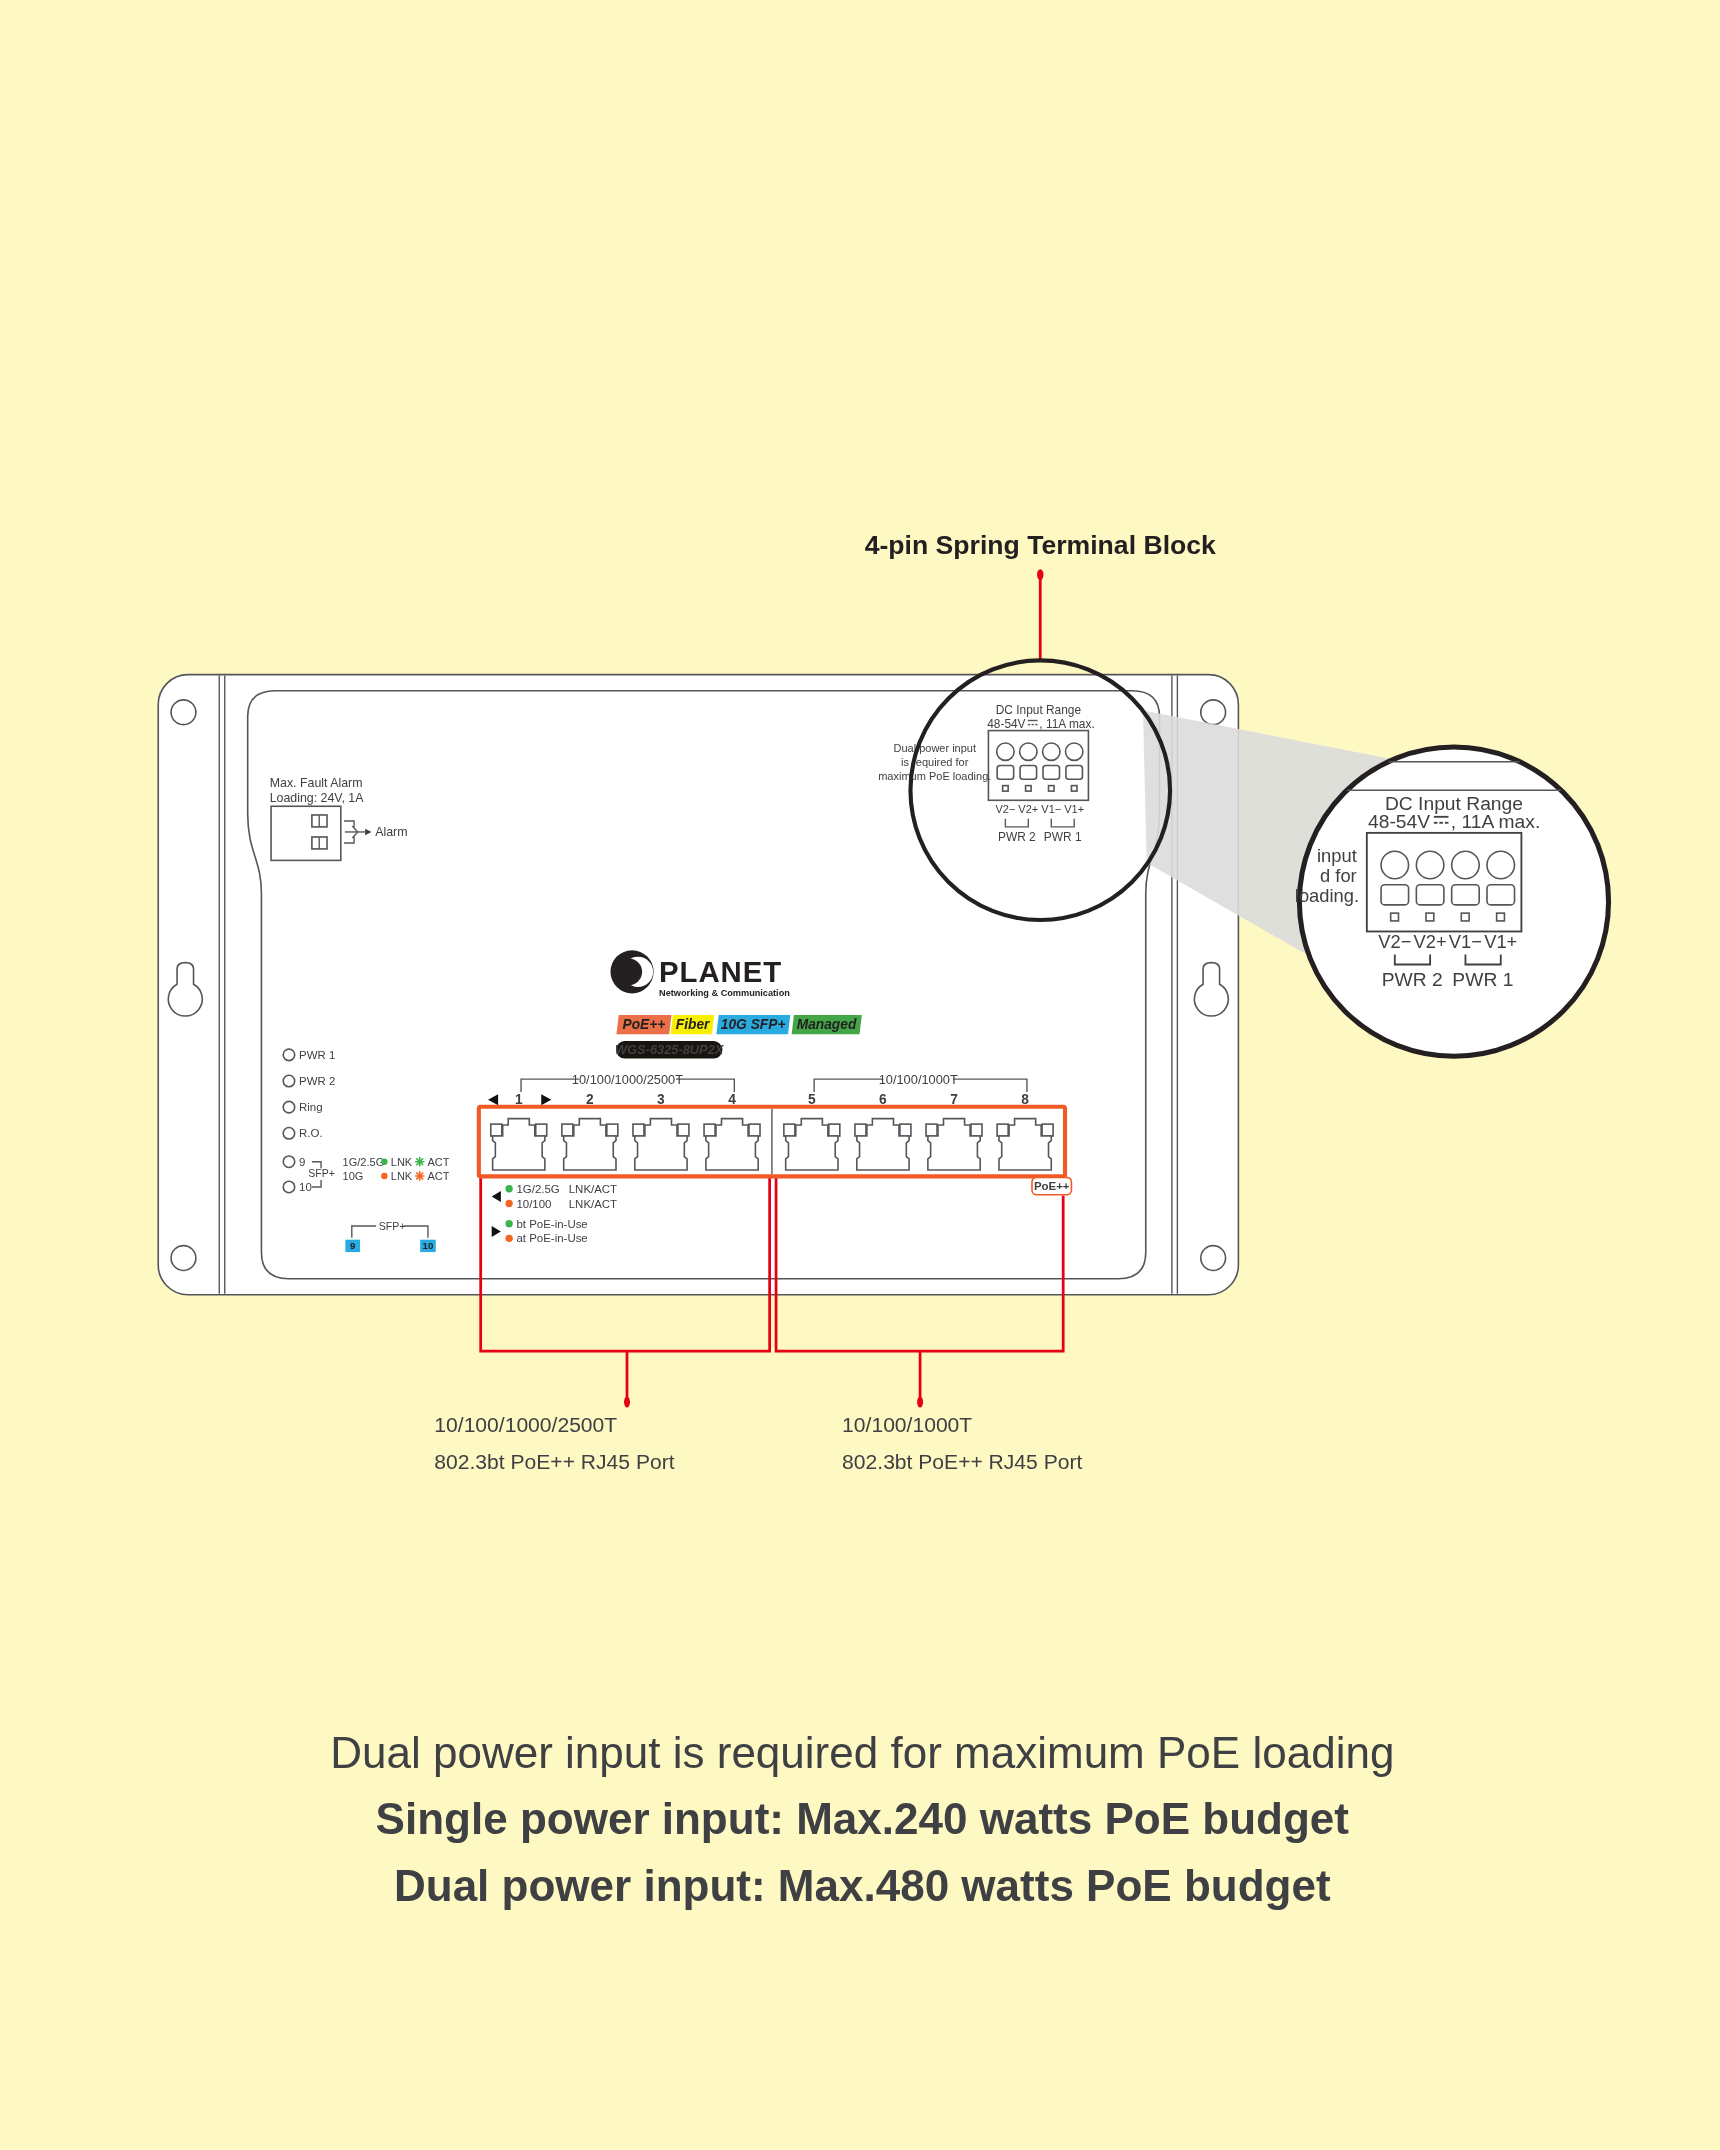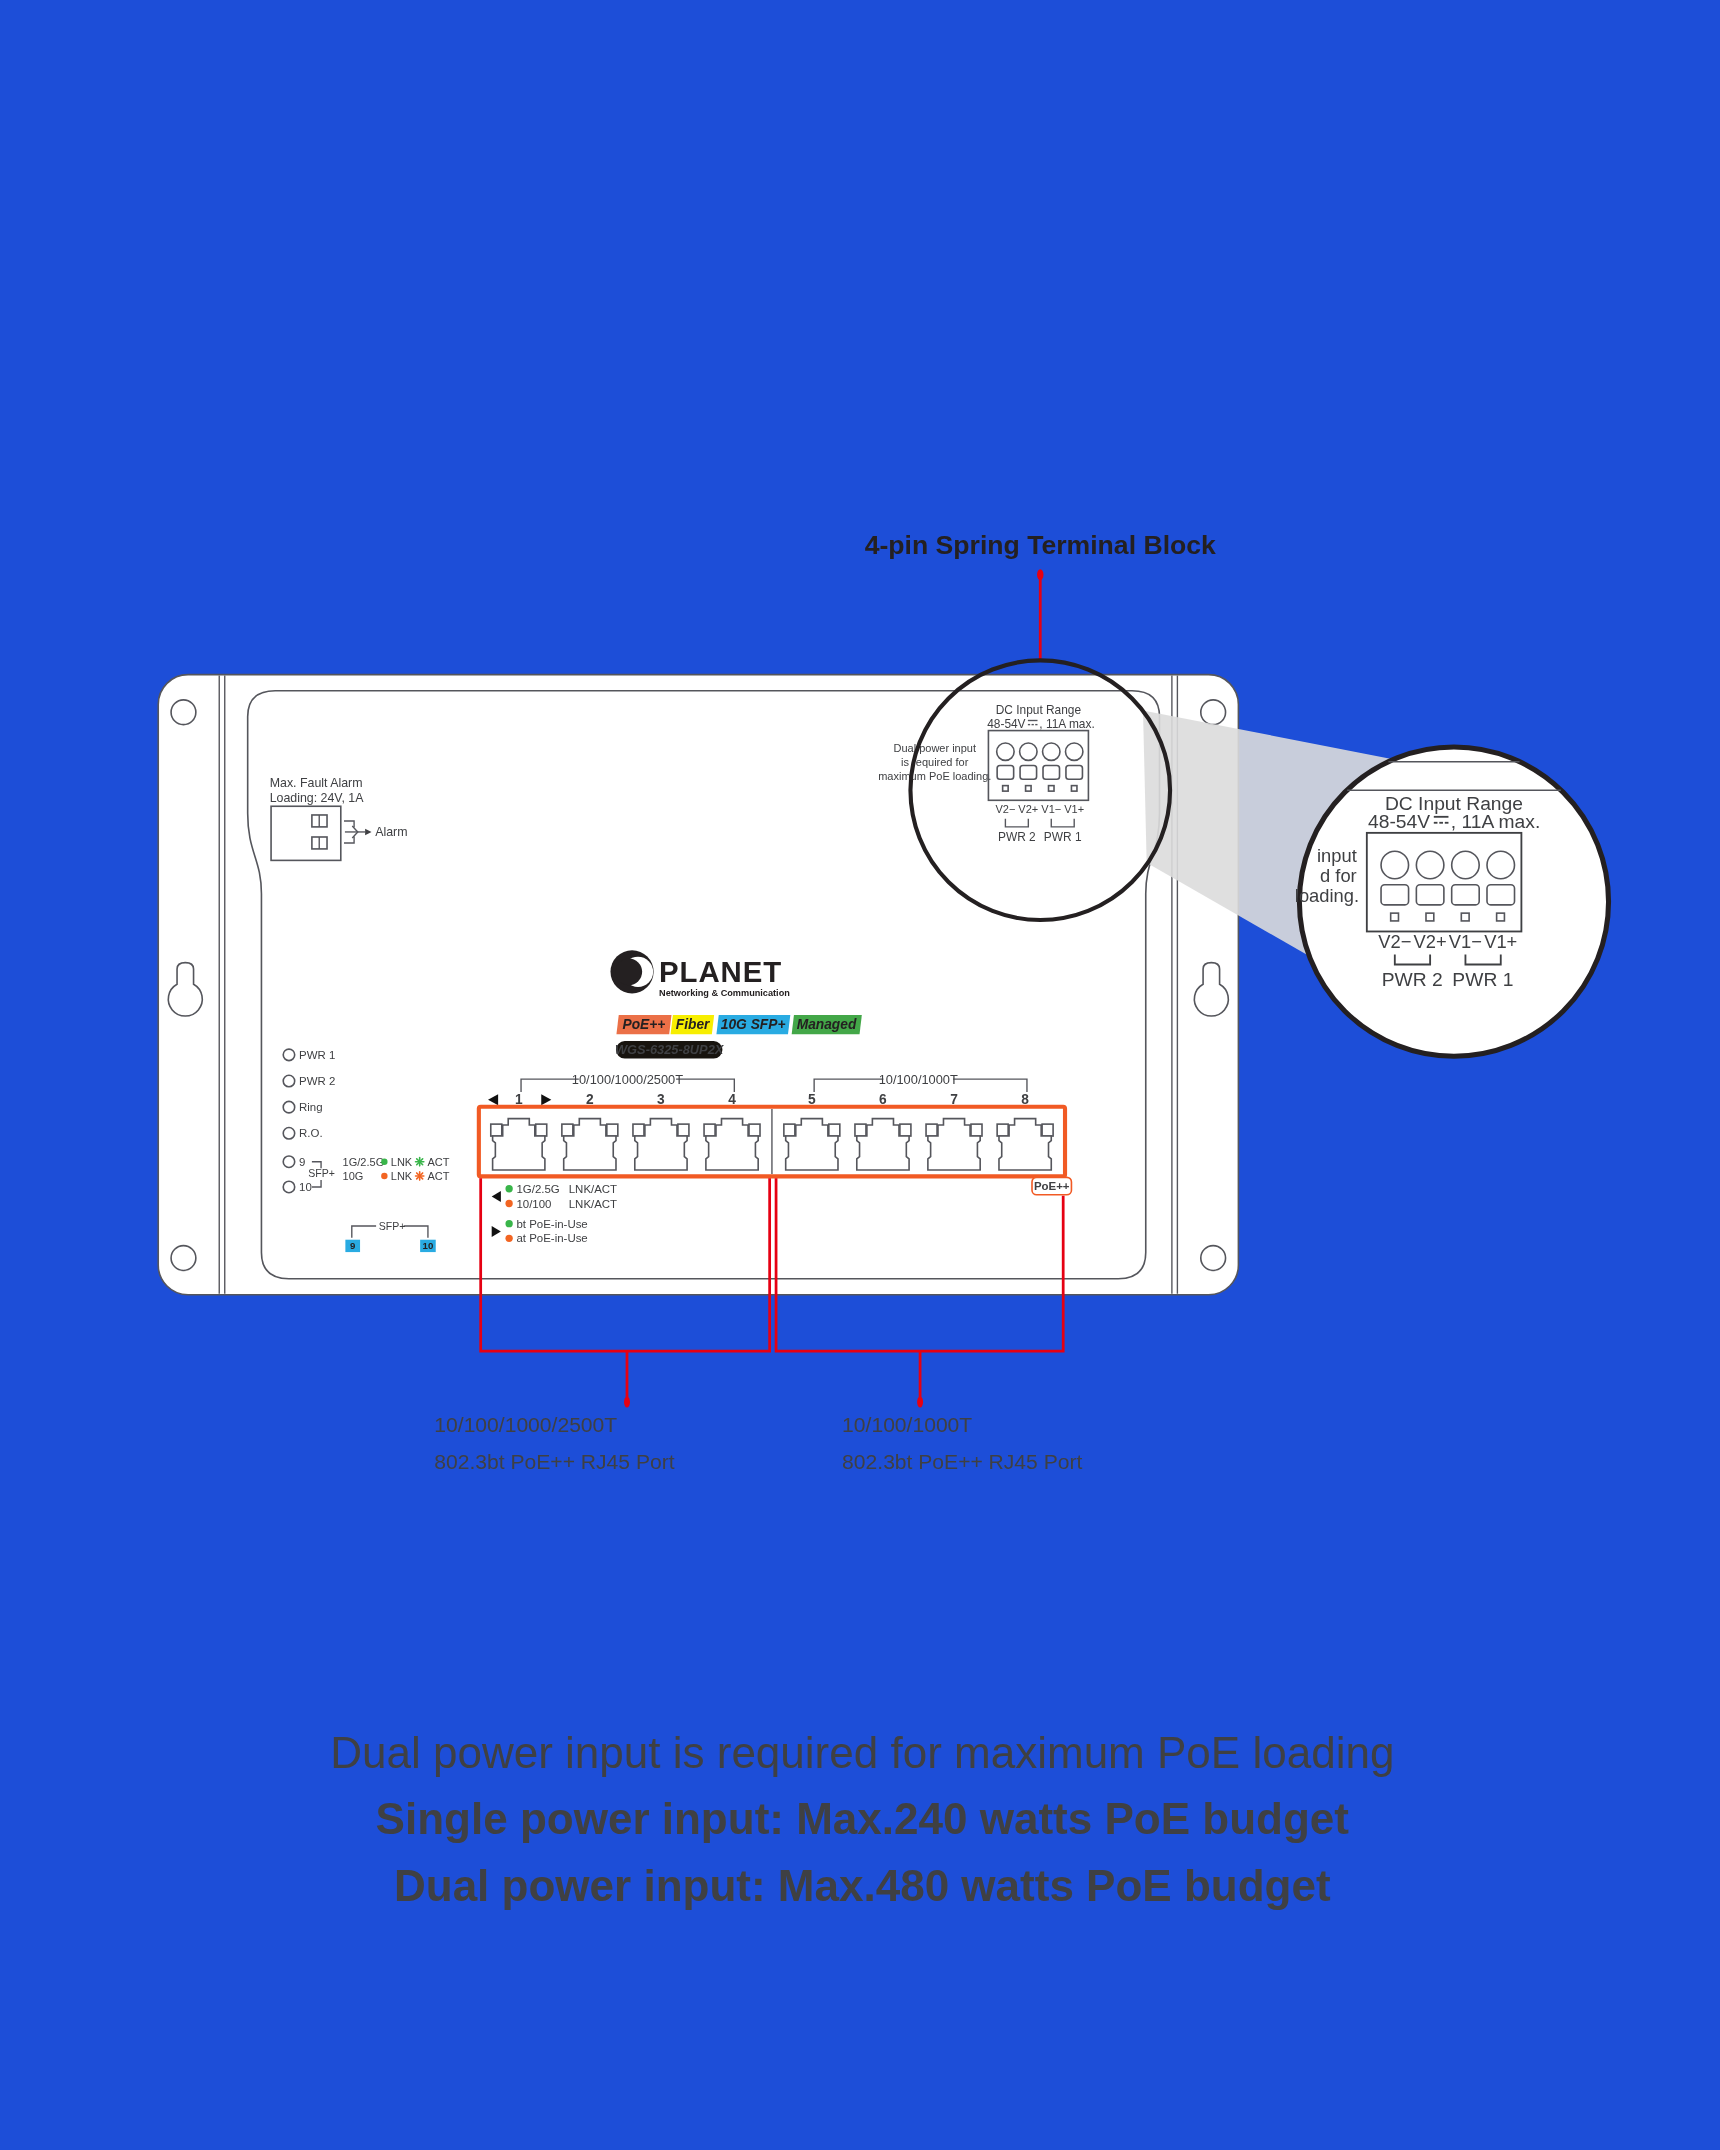--- a/index.html
+++ b/index.html
@@ -1,16 +1,16 @@
 <!DOCTYPE html>
 <html style="font-size:7.3px"><head>
 <meta charset="utf-8">
 <style>
   html,body{margin:0;padding:0;background:#ffffff}
-  .page{position:relative;width:1720px;height:2151px;background:#1d4ed8;overflow:hidden}
+  .page{position:relative;width:1720px;height:2151px;background:#fef9c3;overflow:hidden}
   svg{display:block}
   text{font-family:"Liberation Sans","DejaVu Sans",sans-serif;fill:#3f4043}
   .ink{fill:#242021}
   .ln{stroke:#55565c;stroke-width:3.5;fill:none}
   .lnf{stroke:#55565c;stroke-width:3.5;fill:#fff}
   .thin{stroke:#55565c;stroke-width:3;fill:none}
   .red{stroke:#e60012;stroke-width:6;fill:none}
   .redf{fill:#e60012;stroke:none}
 </style>
 </head>

